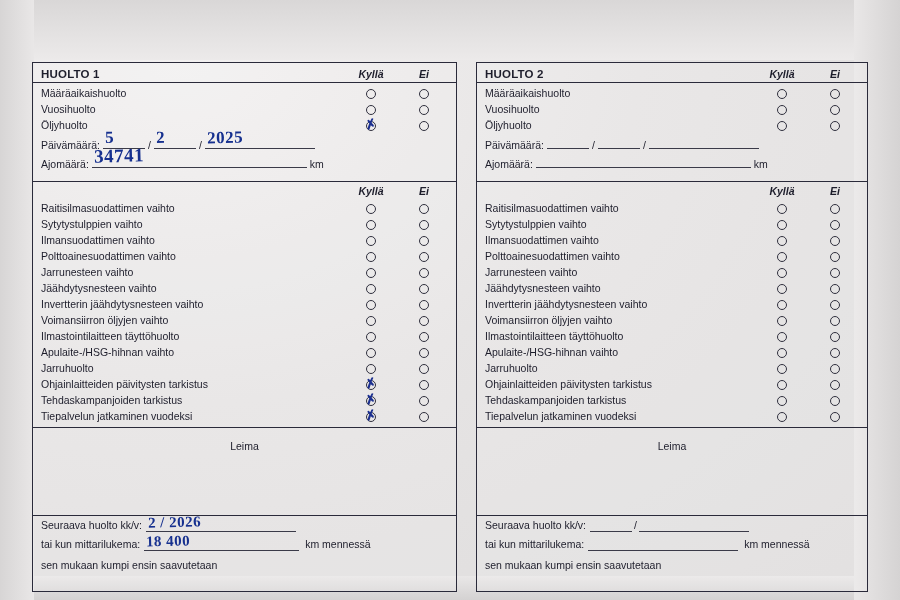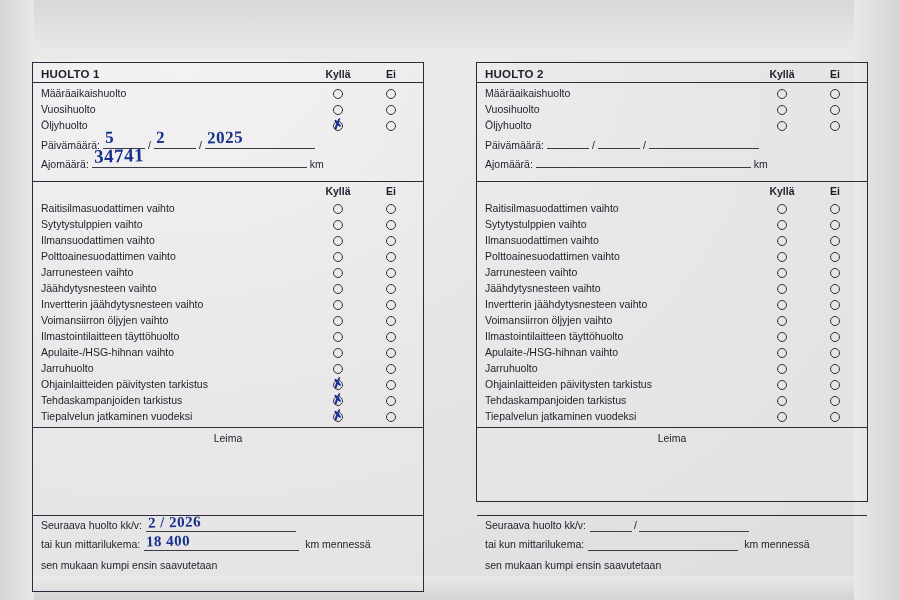--- a/index.html
+++ b/index.html
@@ -42,22 +42,22 @@
     pointer-events: none;
   }
 
   .form {
     position: absolute;
     top: 62px;
     border: 1.6px solid #2a2a3a;
     background: rgba(255,255,255,0.13);
     box-sizing: border-box;
   }
-  .form-left  { left: 32px;  width: 392px; height: 530px; }
-  .form-right { left: 476px; width: 392px; height: 440px; }
+  .form-left  { left: 32px;  width: 425px; height: 530px; }
+  .form-right { left: 476px; width: 392px; height: 530px; }
 
   .hdr {
     display: flex;
     align-items: flex-end;
     padding: 4px 8px 2px 8px;
     border-bottom: 1.4px solid #2a2a3a;
     height: 20px;
     box-sizing: border-box;
   }
   .hdr-title {
@@ -65,20 +65,21 @@
     font-weight: bold;
     color: #1d1d2b;
     letter-spacing: 0.2px;
     flex: 1;
   }
   .col-kylla, .col-ei {
     font-size: 10.5px;
     font-weight: bold;
     color: #1d1d2b;
     text-align: center;
+    font-style: italic;
   }
   .col-kylla { width: 58px; }
   .col-ei { width: 48px; }
 
   .rows { padding: 2px 8px 3px 8px; }
   .row {
     display: flex;
     align-items: center;
     height: 16px;
     font-size: 10.5px;
@@ -159,21 +160,21 @@
   }
   .hand-big {
     font-size: 17px;
   }
 
   .leima {
     border-top: 1.4px solid #2a2a3a;
     text-align: center;
     font-size: 10.5px;
     color: #1d1d2b;
-    padding-top: 4px;
+    padding-top: 12px;
     height: 88px;
     box-sizing: border-box;
     position: relative;
   }
   .stamp {
     position: absolute;
     left: 0; right: 0;
     top: 20px;
     text-align: center;
   }

